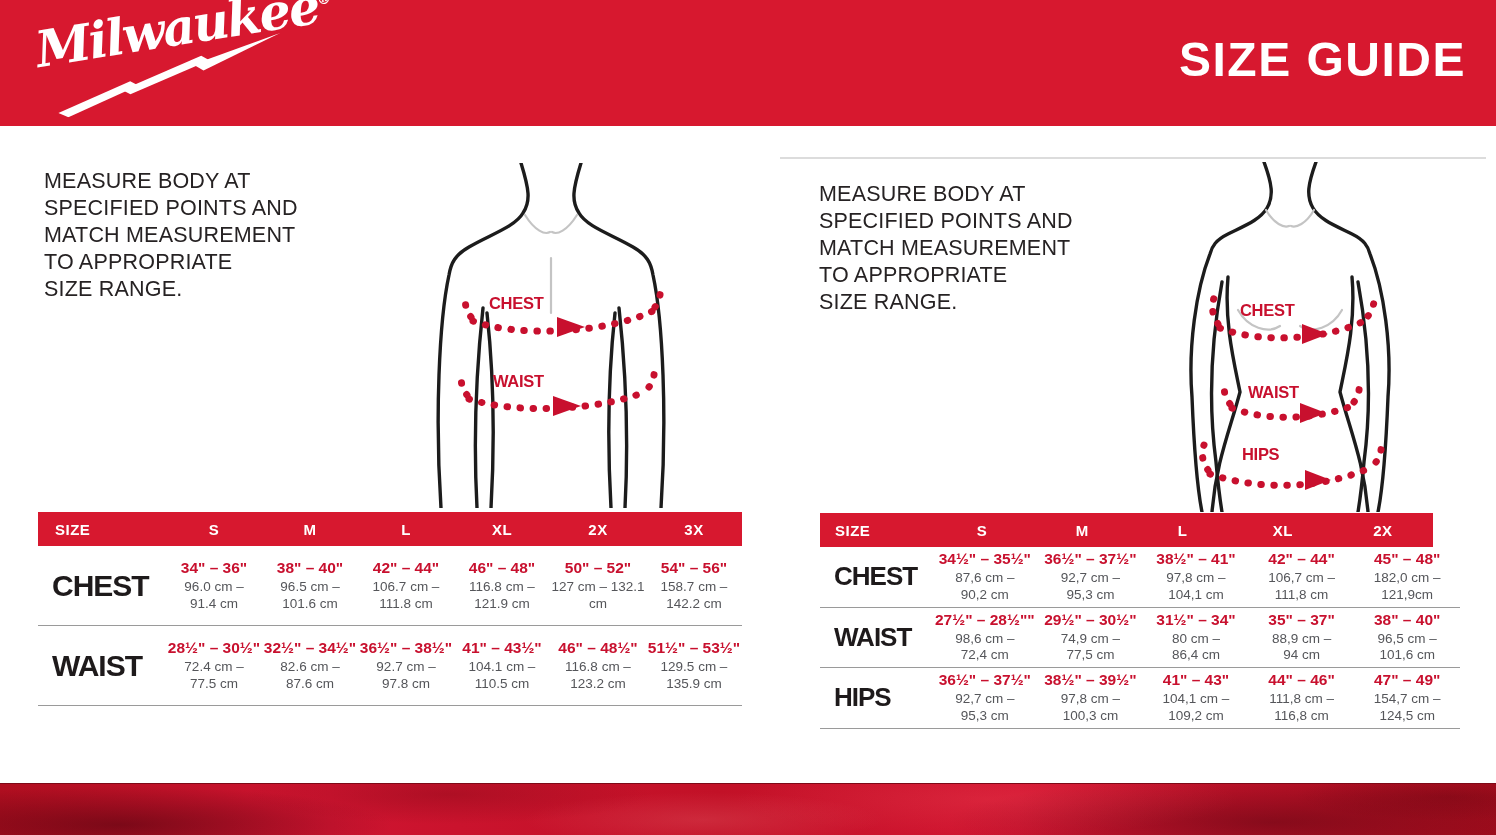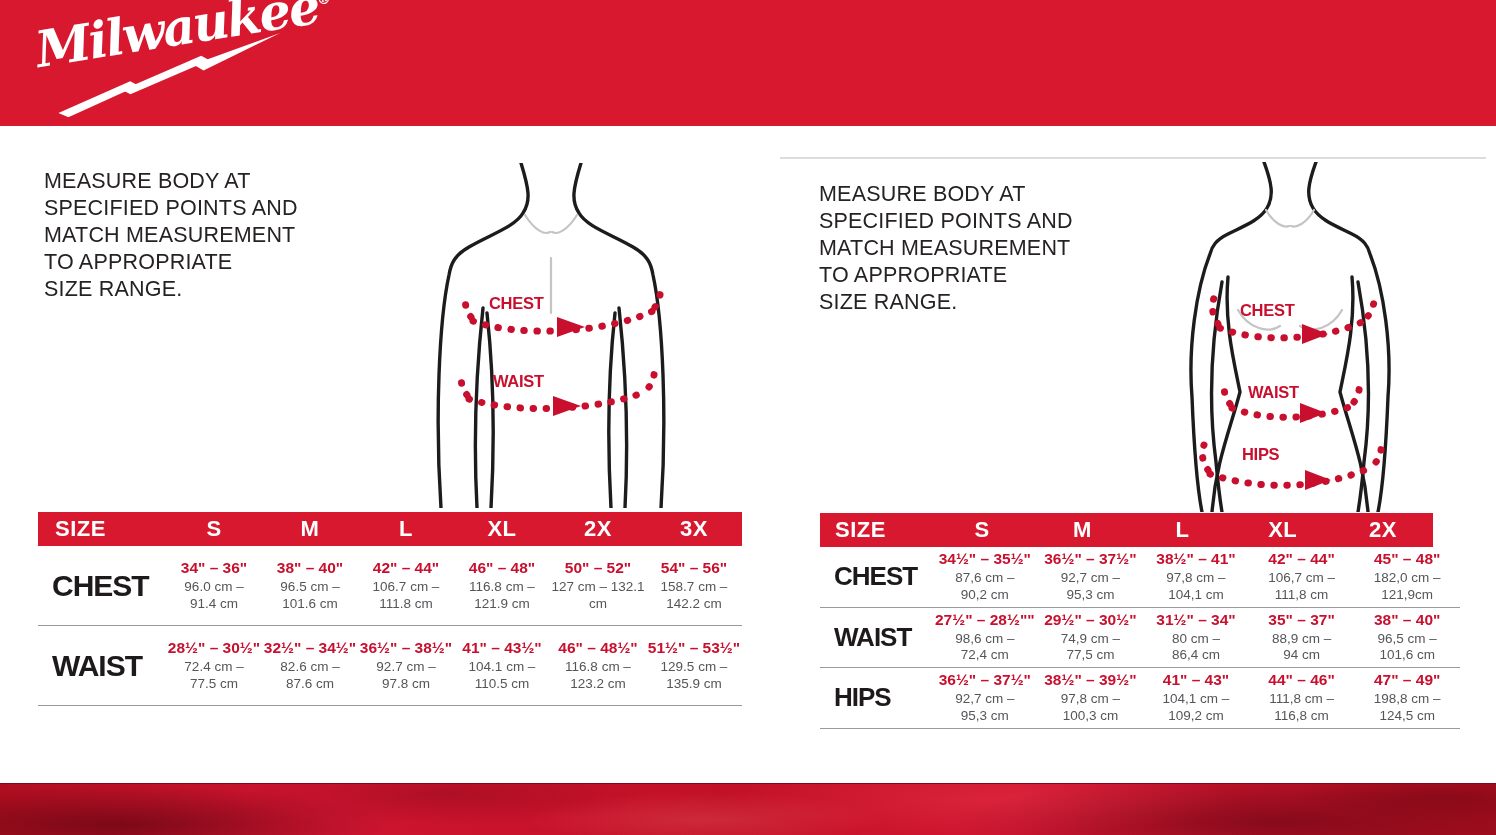--- a/index.html
+++ b/index.html
@@ -41,21 +41,21 @@
   .dots{fill:none;stroke:var(--accent-red);stroke-width:7;stroke-linecap:round;stroke-dasharray:0.5 12.5;}
   .arrow{fill:var(--accent-red);}
   .fig-label{fill:var(--accent-red);font-weight:bold;font-size:16.5px;letter-spacing:-0.3px;font-family:"Liberation Sans",sans-serif;}
 
   
   .table{position:absolute;}
   .table-left{left:38px;top:512px;width:704px;}
   .table-right{left:820px;top:513px;width:640px;}
   .thead{display:flex;align-items:center;height:34px;background:var(--brand-red);}
   .table-right .thead{width:613px;}
-  .th{flex:1;text-align:center;color:#fff;font-weight:800;font-size:22px;letter-spacing:.5px;}
+  .th{flex:1;text-align:center;color:#fff;font-weight:800;font-size:15px;letter-spacing:.5px;}
   .th.label{flex:0 0 128px;text-align:left;padding-left:17px;}
   .table-right .th.label{flex:0 0 112px;padding-left:15px;}
   .trow{display:flex;align-items:center;border-bottom:1px solid var(--divider-gray);}
   .table-left .trow{height:80px;}
   .table-right .trow{height:60.5px;}
   .rlabel{flex:0 0 128px;padding-left:14px;font-size:30px;font-weight:900;letter-spacing:-1px;color:#1E1A1B;}
   .table-right .rlabel{flex:0 0 112px;font-size:26px;}
   .cell{flex:1;text-align:center;}
   .in{color:var(--accent-red);font-weight:700;font-size:15.5px;margin-bottom:2px;}
   .cm{color:var(--text-gray);font-size:13.5px;line-height:16.5px;}
@@ -82,20 +82,21 @@
 
   <div class="banner">
     <div class="logo">
       <div class="logo-text"><span>Milwaukee</span><span class="reg">®</span></div>
       <svg class="bolt" width="232" height="50" viewBox="0 0 250 54">
         <polygon points="0,48 82,26 90,32 10,54"></polygon>
         <polygon points="72,34 162,11 170,17 80,40"></polygon>
         <polygon points="152,19 250,0 162,27"></polygon>
       </svg>
     </div>
+    <div class="size-guide-title">SIZE GUIDE</div>
   </div>
 
   <div class="instructions instructions-left">
     <div>MEASURE BODY AT</div>
     <div>SPECIFIED POINTS AND</div>
     <div>MATCH MEASUREMENT</div>
     <div>TO APPROPRIATE</div>
     <div>SIZE RANGE.</div>
   </div>
 
@@ -333,21 +334,21 @@
         <div class="cm">104,1 cm –</div>
         <div class="cm">109,2 cm</div>
       </div>
       <div class="cell">
         <div class="in">44" – 46"</div>
         <div class="cm">111,8 cm –</div>
         <div class="cm">116,8 cm</div>
       </div>
       <div class="cell">
         <div class="in">47" – 49"</div>
-        <div class="cm">198,8 cm –</div>
+        <div class="cm">154,7 cm –</div>
         <div class="cm">124,5 cm</div>
       </div>
     </div>
   </div>
 
   <div class="footer"></div>
 
 </div>
 
 </body></html>

